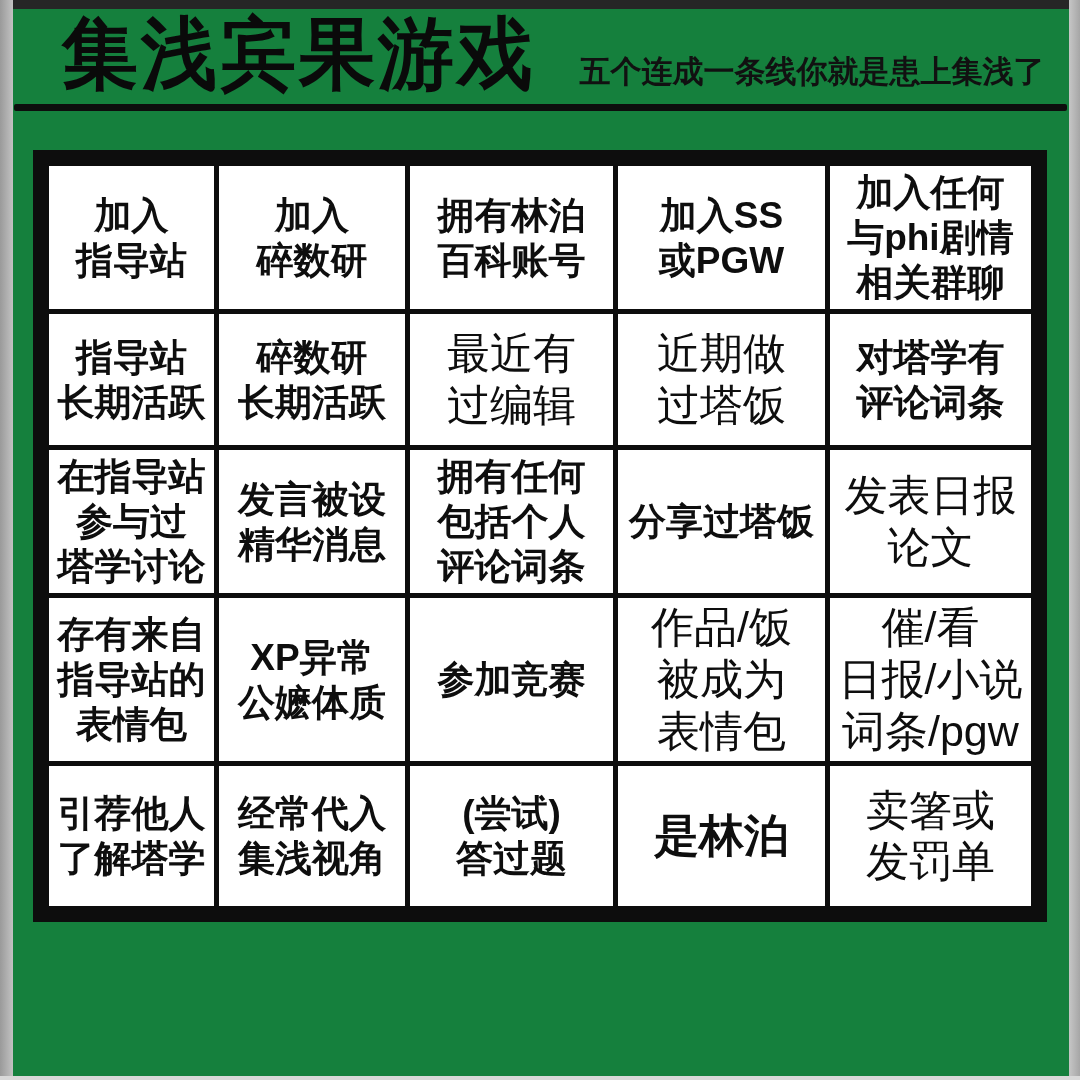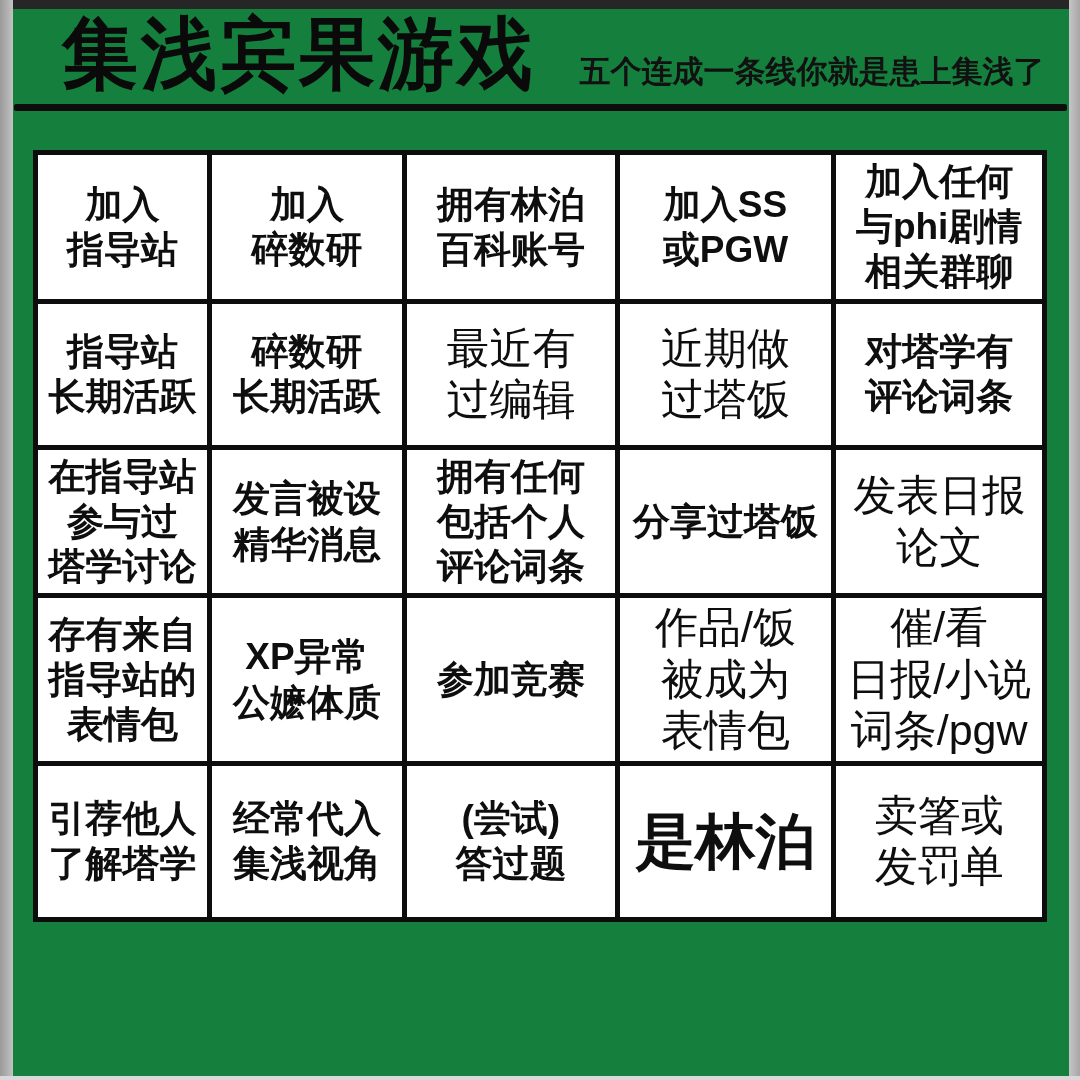--- a/index.html
+++ b/index.html
@@ -64,21 +64,21 @@
     background: #0d0d0d;
     border-radius: 2px;
   }
   
   .grid {
     position: absolute;
     left: 33px; top: 150px;
     width: 1014px; height: 772px;
     box-sizing: border-box;
     background: #0d0d0d;
-    padding: 5px;
+    padding: 16px;
     display: grid;
     grid-template-columns: 174fr 196fr 214fr 218fr 212fr;
     grid-template-rows: 175fr 172fr 163fr 188fr 184fr;
     gap: 5px;
   }
   .cell {
     background: #ffffff;
     display: flex;
     align-items: center;
     justify-content: center;
@@ -90,21 +90,21 @@
     color: #0e0e0e;
     padding: 4px;
     box-sizing: border-box;
   }
   .cell.w-bold {
     font-size: 43px;
     font-weight: 400;
     line-height: 1.2;
   }
   .cell.w-heavy {
-    font-size: 60px;
+    font-size: 45px;
     font-weight: 900;
   }
 </style>
 </head>
 <body>
 
 <div class="stage">
   <div class="edge-top"></div>
   <div class="edge-left"></div>
   <div class="edge-right"></div>

